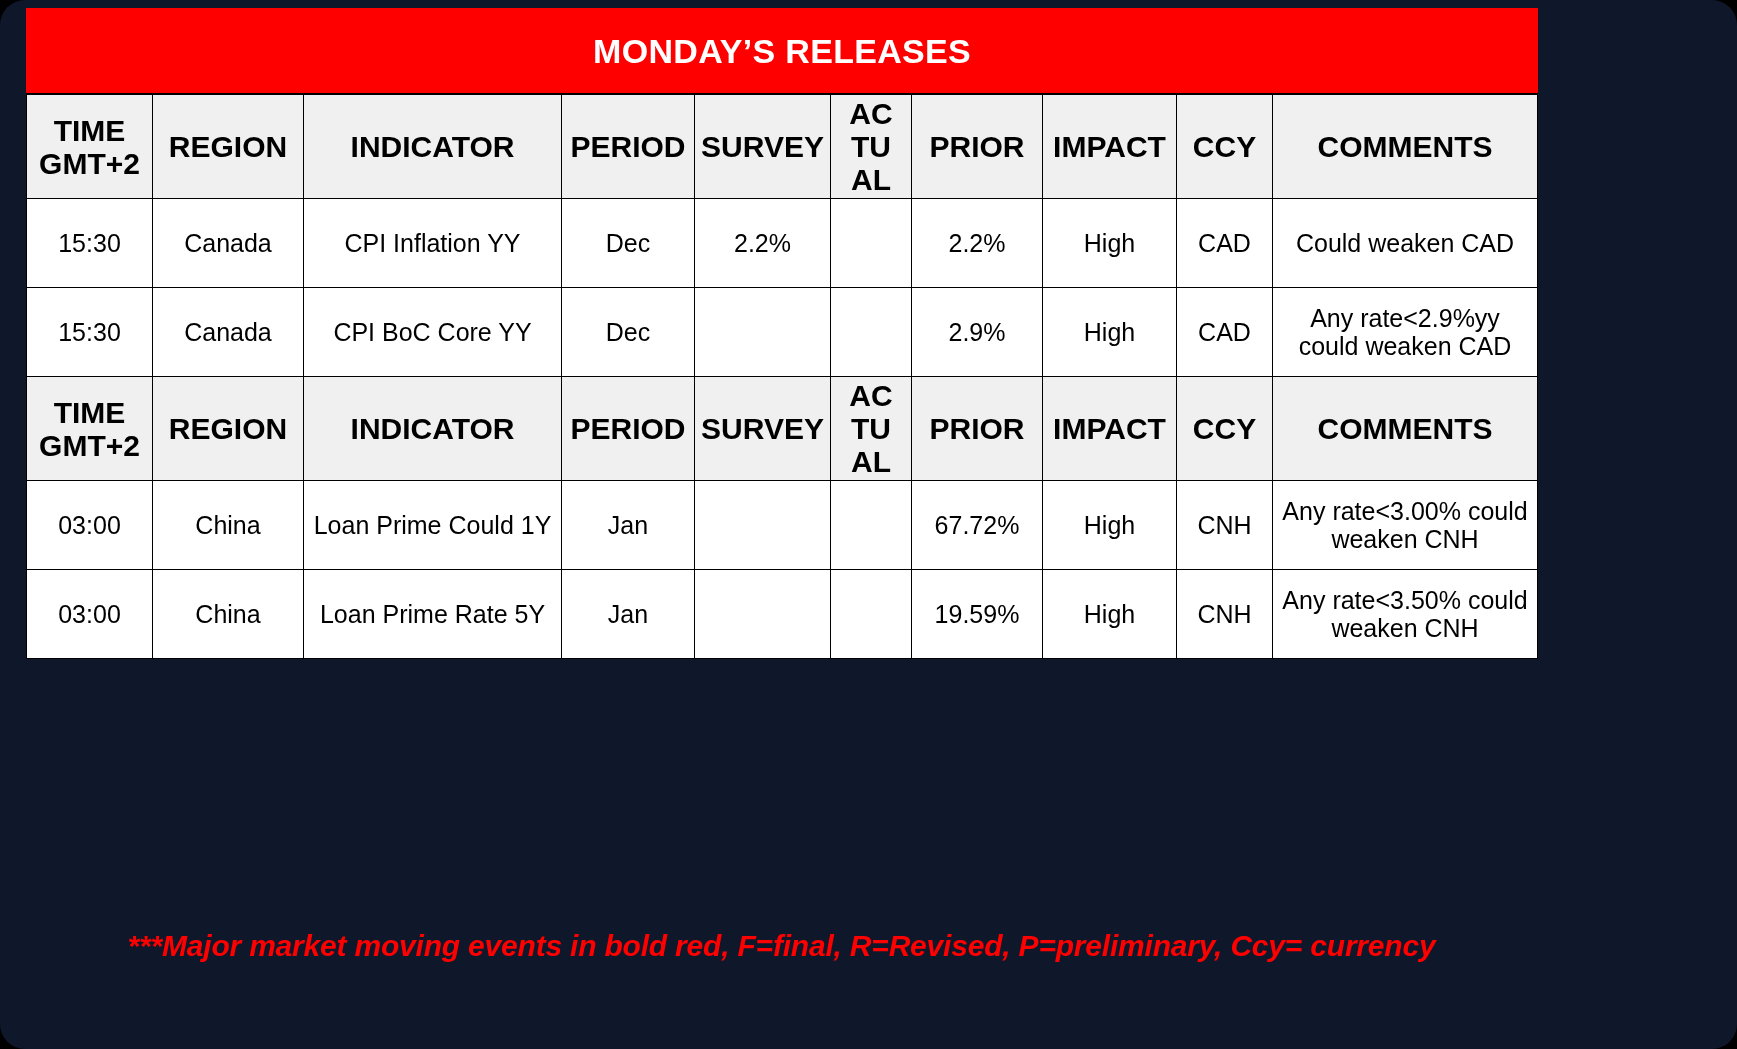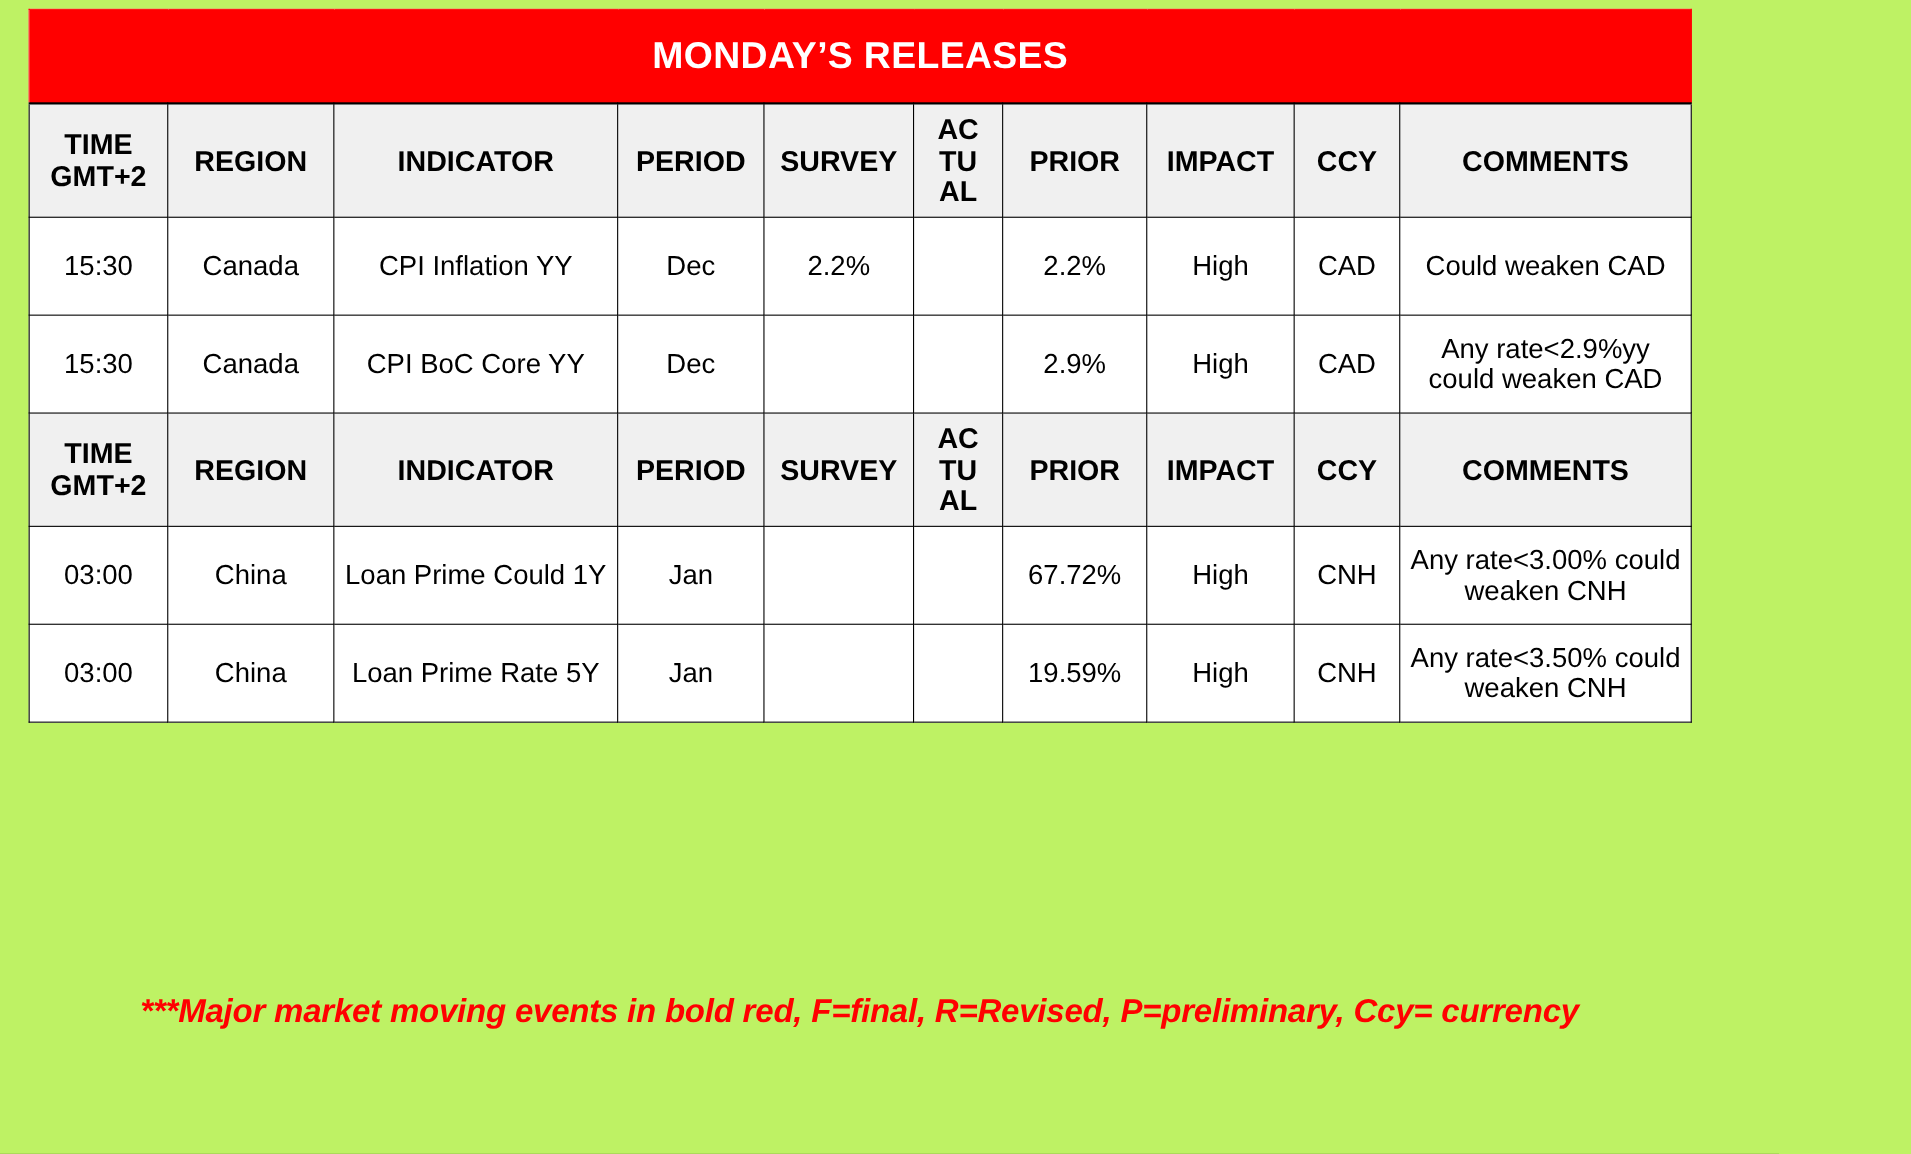--- a/index.html
+++ b/index.html
@@ -10,22 +10,23 @@
   body {
     width: 1737px;
     height: 1049px;
     font-family: "Liberation Sans", sans-serif;
     overflow: hidden;
   }
   .page {
     position: relative;
     width: 1737px;
     height: 1049px;
-    background: #bef264;
+    background: #0f172a;
     box-sizing: border-box;
+    border-radius: 25px;
   }
   .sheet {
     position: absolute;
     left: 26px;
     top: 8px;
     width: 1511px;
     box-sizing: border-box;
   }
   table.grid {
     border-collapse: collapse;
@@ -57,30 +58,30 @@
     border-left: 1px solid #ff0000;
     border-right: 1px solid #ff0000;
     border-top: 2px solid #000000;
     border-bottom: 2px solid #000000;
   }
   tr.banner.first td { border-top: 1px solid #ff0000; }
   
   tr.hdr td {
     background: #f0f0f0;
     font-weight: bold;
-    font-size: 26px;
+    font-size: 30px;
     height: 98px;
     line-height: 1.1;
   }
   tr.datarow td { height: 84px; }
 
   .footnote {
     position: absolute;
     left: 26px;
-    top: 903px;
+    top: 929px;
     width: 1511px;
     text-align: center;
     color: #ff0000;
     font-weight: bold;
     font-style: italic;
     font-size: 30px;
     font-family: "Liberation Sans", sans-serif;
     letter-spacing: -0.2px;
   }
   .cell-multiline { white-space: pre-line; }

